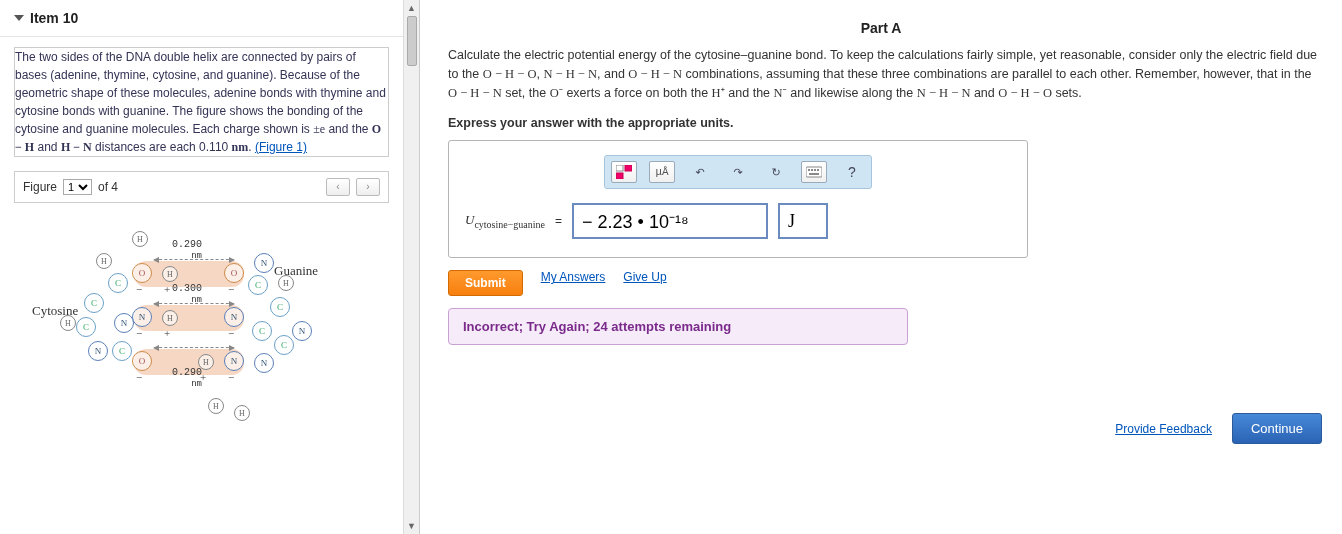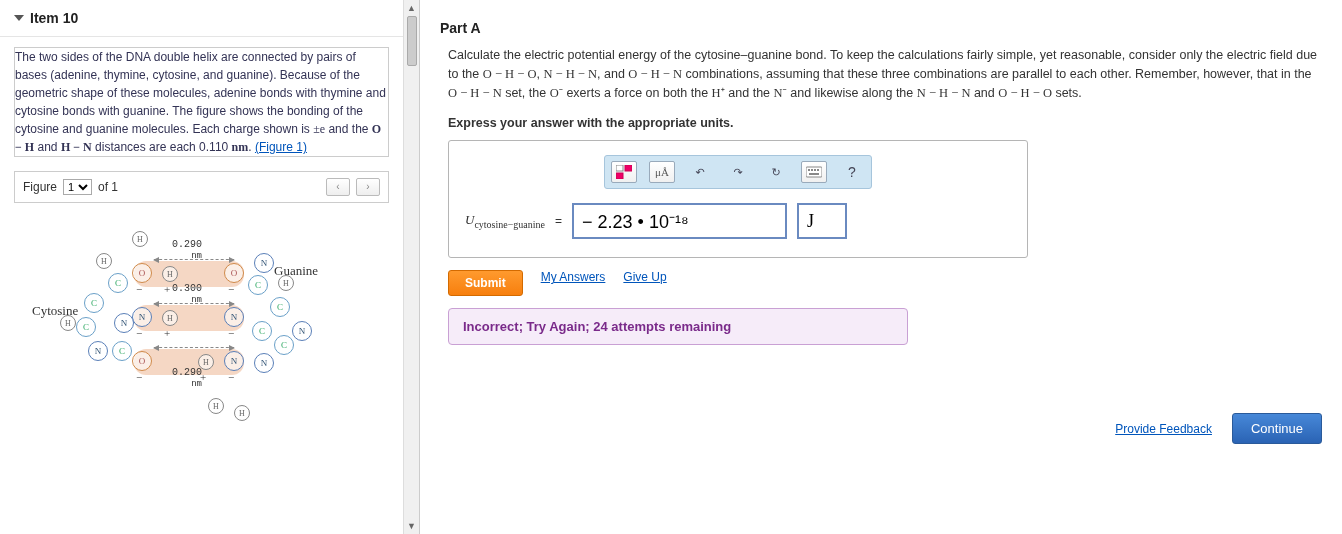--- a/index.html
+++ b/index.html
@@ -28,32 +28,32 @@
 .bond-bg { position: absolute; background: #f2c9b0; border-radius: 12px; opacity: 0.75; }
 .mol-label { position: absolute; font-family: 'Times New Roman', serif; font-size: 13px; }
 .dist { position: absolute; font-size: 10px; font-family: Liberation Mono, monospace; text-align: right; line-height: 1.1; }
 .dist .nm2 { font-size: 9px; }
 .dash-arrow { position: absolute; border-top: 1px dashed #888; height: 0; }
 .dash-arrow::before, .dash-arrow::after { content: ""; position: absolute; top: -3px; border-top: 3px solid transparent; border-bottom: 3px solid transparent; }
 .dash-arrow::before { left: -1px; border-right: 6px solid #888; }
 .dash-arrow::after { right: -1px; border-left: 6px solid #888; }
 .sign { position: absolute; font-size: 11px; font-family: 'Times New Roman', serif; color: #333; }
 .right-pane { flex: 1; padding: 20px 20px 20px 20px; position: relative; overflow-y: auto; }
-.part-title { font-weight: bold; font-size: 14px; margin: 0 0 10px 0; color: #222; }
+.part-title { font-weight: bold; font-size: 14px; margin: 0 0 10px 0; color: #222; text-align: center; }
 .question { margin-left: 8px; font-size: 12.5px; line-height: 1.5; color: #333; }
 .question .tf { font-family: 'Times New Roman', serif; }
 .express { margin: 14px 0 10px 8px; font-weight: bold; font-size: 12.5px; }
 .answer-panel { margin-left: 8px; border: 1px solid #b5b5b5; border-radius: 3px; padding: 14px 16px 14px 16px; width: 580px; background: #fff; }
 .toolbar { background: #cfe5f3; border: 1px solid #a6c5dc; border-radius: 3px; padding: 5px 6px; display: flex; align-items: center; gap: 12px; width: fit-content; margin: 0 auto 14px auto; }
 .tool { width: 26px; height: 22px; border: 1px solid #9ab; border-radius: 2px; background: linear-gradient(#fff,#f0f0f0); display: flex; align-items: center; justify-content: center; font-size: 11px; color: #555; cursor: pointer; }
 .tool.flat { border: none; background: transparent; color: #445; }
 .eq-row { display: flex; align-items: center; gap: 10px; margin: 8px 0 4px 0; }
 .eq-lhs { font-style: italic; font-family: 'Times New Roman', serif; font-size: 13px; }
 .eq-lhs sub { font-size: 10px; font-style: normal; }
-.val-input { border: 2px solid #6a8ac0; height: 36px; padding: 0 8px; font-size: 18px; font-family: Arial; width: 215px; }
+.val-input { border: 2px solid #6a8ac0; height: 36px; padding: 0 8px; font-size: 18px; font-family: Arial; width: 196px; }
 .unit-input { border: 2px solid #6a8ac0; height: 36px; padding: 0 8px; font-size: 18px; font-family: 'Times New Roman', serif; width: 50px; }
 .submit-row { margin: 12px 0 0 8px; display: flex; align-items: flex-start; gap: 18px; }
 .submit-btn { background: linear-gradient(#ff9a2e,#f77f0e); color: #fff; font-weight: bold; border: 1px solid #d36a00; border-radius: 3px; padding: 5px 16px; font-size: 12px; cursor: pointer; }
 .link { color: #0055bb; font-size: 12px; text-decoration: underline; cursor: pointer; }
 .feedback-box { margin: 12px 0 0 8px; border: 1px solid #c9a0d4; background: #f6ecf9; border-radius: 4px; padding: 10px 14px; width: 460px; color: #7a2a8a; font-weight: bold; font-size: 13px; }
 .bottom-row { position: absolute; right: 20px; bottom: 90px; display: flex; align-items: center; gap: 20px; }
 .continue-btn { background: linear-gradient(#4788d8,#2a63b4); color: #fff; border: 1px solid #2a5a9a; border-radius: 3px; padding: 7px 18px; font-size: 13px; cursor: pointer; }
 .scrollbar-sim { width: 16px; background: #f0f0f0; border-left: 1px solid #ddd; display: flex; flex-direction: column; align-items: center; justify-content: space-between; padding: 2px 0; }
 .scrollbar-sim .arr { width: 12px; height: 12px; font-size: 9px; color: #666; text-align: center; line-height: 12px; cursor: pointer; }
 .scrollbar-sim .thumb { width: 10px; flex: 0 0 50px; background: #ccc; border: 1px solid #aaa; border-radius: 2px; margin-top: 2px; }
@@ -72,21 +72,21 @@
         <span>Item 10</span>
       </div>
 
       <div class="desc-box">
         <span>The two sides of the DNA double helix are connected by pairs of bases (adenine, thymine, cytosine, and guanine). Because of the geometric shape of these molecules, adenine bonds with thymine and cytosine bonds with guanine. The figure shows the bonding of the cytosine and guanine molecules. Each charge shown is </span><span class="pm">±e</span><span> and the </span><span class="nm">O − H</span><span> and </span><span class="nm">H − N</span><span> distances are each 0.110 </span><span class="nm">nm</span><span>. </span><a href="#">(Figure 1)</a>
       </div>
 
       <div class="figure-bar">
         <span class="label">Figure</span>
         <select><option>1</option></select>
-        <span class="of">of 1</span>
+        <span class="of">of 4</span>
         <span class="spacer"></span>
         <div class="nav-btn">‹</div>
         <div class="nav-btn">›</div>
       </div>
 
       <div class="figure-img">
         <div class="molecule">
           <div class="mol-label" style="left:18px; top:90px;">Cytosine</div>
           <div class="mol-label" style="left:260px; top:50px;text-align:center;">Guanine</div>
 
@@ -165,21 +165,21 @@
 
   <div class="answer-panel">
     <div class="toolbar">
       <div class="tool">
         <svg width="16" height="14" viewBox="0 0 16 14">
             <rect x="0" y="0" width="7" height="6" fill="#fff" stroke="#888"></rect>
             <rect x="9" y="0" width="7" height="6" fill="#e06" stroke="#c05"></rect>
             <rect x="0" y="8" width="7" height="6" fill="#e06" stroke="#c05"></rect>
           </svg>
       </div>
-      <div class="tool" style="font-family:Liberation Serif, serif;">μÅ</div>
+      <div class="tool" style="font-family:Liberation Mono, monospace;">μÅ</div>
       <div class="tool flat">↶</div>
       <div class="tool flat">↷</div>
       <div class="tool flat">↻</div>
       <div class="tool">
         <svg class="keyboard-icon" viewBox="0 0 16 10">
             <rect x="0" y="0" width="16" height="10" rx="1" fill="#fff" stroke="#888"></rect>
             <rect x="2" y="2" width="2" height="2" fill="#888"></rect>
             <rect x="5" y="2" width="2" height="2" fill="#888"></rect>
             <rect x="8" y="2" width="2" height="2" fill="#888"></rect>
             <rect x="11" y="2" width="2" height="2" fill="#888"></rect>

